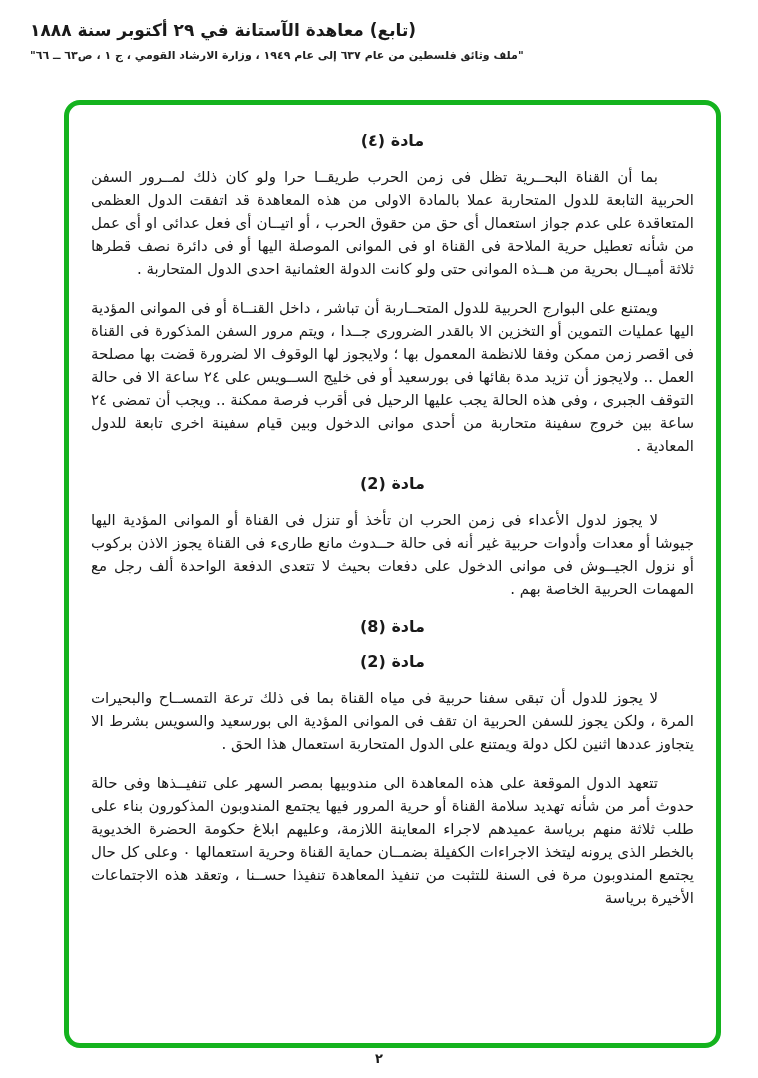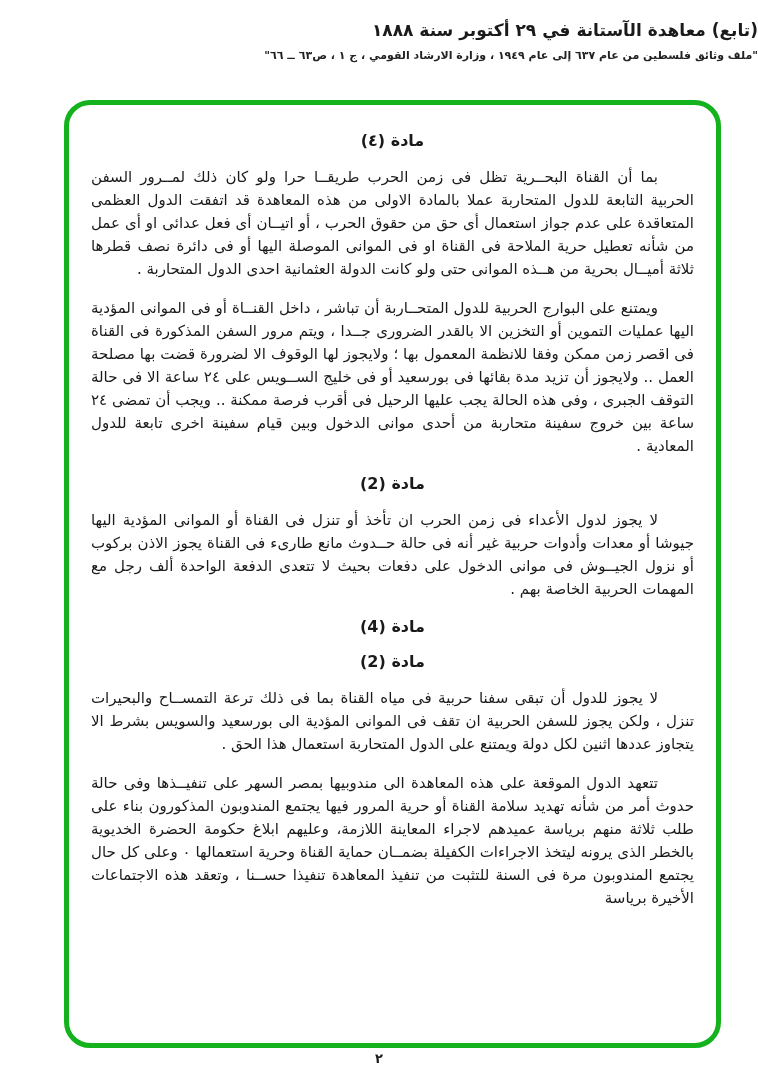--- a/index.html
+++ b/index.html
@@ -12,41 +12,42 @@
     direction: rtl;
     position: relative;
     overflow: hidden;
     color: #1a1a1a;
   }
   .doc-header {
     position: absolute;
     top: 20px;
     left: 0;
     right: 0;
-    text-align: right;
+    text-align: left;
+    padding-left: 30px;
   }
   .doc-title {
     font-size: 17px;
     font-weight: bold;
     letter-spacing: 0.5px;
   }
   .doc-source {
     margin-top: 9px;
     font-size: 11px;
     font-weight: bold;
     color: #222;
   }
   .green-box {
     position: absolute;
     left: 64px;
     top: 100px;
     width: 657px;
     height: 948px;
     border: 5px solid #14b31e;
-    border-radius: 26px;
+    border-radius: 16px;
     padding: 10px 22px 8px 22px;
     overflow: hidden;
     background: #ffffff;
   }
   .article { margin: 0; }
   .article-heading {
     text-align: center;
     font-weight: bold;
     font-size: 16px;
     margin: 16px 0 12px 0;
@@ -83,26 +84,26 @@
     <p>بما أن القناة البحــرية تظل فى زمن الحرب طريقــا حرا ولو كان ذلك لمــرور السفن الحربية التابعة للدول المتحاربة عملا بالمادة الاولى من هذه المعاهدة قد اتفقت الدول العظمى المتعاقدة على عدم جواز استعمال أى حق من حقوق الحرب ، أو اتيــان أى فعل عدائى او أى عمل من شأنه تعطيل حرية الملاحة فى القناة او فى الموانى الموصلة اليها أو فى دائرة نصف قطرها ثلاثة أميــال بحرية من هــذه الموانى حتى ولو كانت الدولة العثمانية احدى الدول المتحاربة .</p>
     <p>ويمتنع على البوارج الحربية للدول المتحــاربة أن تباشر ، داخل القنــاة أو فى الموانى المؤدية اليها عمليات التموين أو التخزين الا بالقدر الضرورى جــدا ، ويتم مرور السفن المذكورة فى القناة فى اقصر زمن ممكن وفقا للانظمة المعمول بها ؛ ولايجوز لها الوقوف الا لضرورة قضت بها مصلحة العمل .. ولايجوز أن تزيد مدة بقائها فى بورسعيد أو فى خليج الســويس على ٢٤ ساعة الا فى حالة التوقف الجبرى ، وفى هذه الحالة يجب عليها الرحيل فى أقرب فرصة ممكنة .. ويجب أن تمضى ٢٤ ساعة بين خروج سفينة متحاربة من أحدى موانى الدخول وبين قيام سفينة اخرى تابعة للدول المعادية .</p>
   </div>
 
   <div class="article">
     <div class="article-heading">مادة (2)</div>
     <p>لا يجوز لدول الأعداء فى زمن الحرب ان تأخذ أو تنزل فى القناة أو الموانى المؤدية اليها جيوشا أو معدات وأدوات حربية غير أنه فى حالة حــدوث مانع طارىء فى القناة يجوز الاذن بركوب أو نزول الجيــوش فى موانى الدخول على دفعات بحيث لا تتعدى الدفعة الواحدة ألف رجل مع المهمات الحربية الخاصة بهم .</p>
   </div>
 
   <div class="article">
-    <div class="article-heading">مادة (4)</div>
+    <div class="article-heading">مادة (8)</div>
   </div>
 
   <div class="article">
     <div class="article-heading">مادة (2)</div>
-    <p>لا يجوز للدول أن تبقى سفنا حربية فى مياه القناة بما فى ذلك ترعة التمســاح والبحيرات تنزل ، ولكن يجوز للسفن الحربية ان تقف فى الموانى المؤدية الى بورسعيد والسويس بشرط الا يتجاوز عددها اثنين لكل دولة ويمتنع على الدول المتحاربة استعمال هذا الحق .</p>
+    <p>لا يجوز للدول أن تبقى سفنا حربية فى مياه القناة بما فى ذلك ترعة التمســاح والبحيرات المرة ، ولكن يجوز للسفن الحربية ان تقف فى الموانى المؤدية الى بورسعيد والسويس بشرط الا يتجاوز عددها اثنين لكل دولة ويمتنع على الدول المتحاربة استعمال هذا الحق .</p>
   </div>
 
   <div class="article">
     <p>تتعهد الدول الموقعة على هذه المعاهدة الى مندوبيها بمصر السهر على تنفيــذها وفى حالة حدوث أمر من شأنه تهديد سلامة القناة أو حرية المرور فيها يجتمع المندوبون المذكورون بناء على طلب ثلاثة منهم برياسة عميدهم لاجراء المعاينة اللازمة، وعليهم ابلاغ حكومة الحضرة الخديوية بالخطر الذى يرونه ليتخذ الاجراءات الكفيلة بضمــان حماية القناة وحرية استعمالها ٠ وعلى كل حال يجتمع المندوبون مرة فى السنة للتثبت من تنفيذ المعاهدة تنفيذا حســنا ، وتعقد هذه الاجتماعات الأخيرة برياسة</p>
   </div>
 
 </div>
 
 <div class="page-number">٢</div>
 

